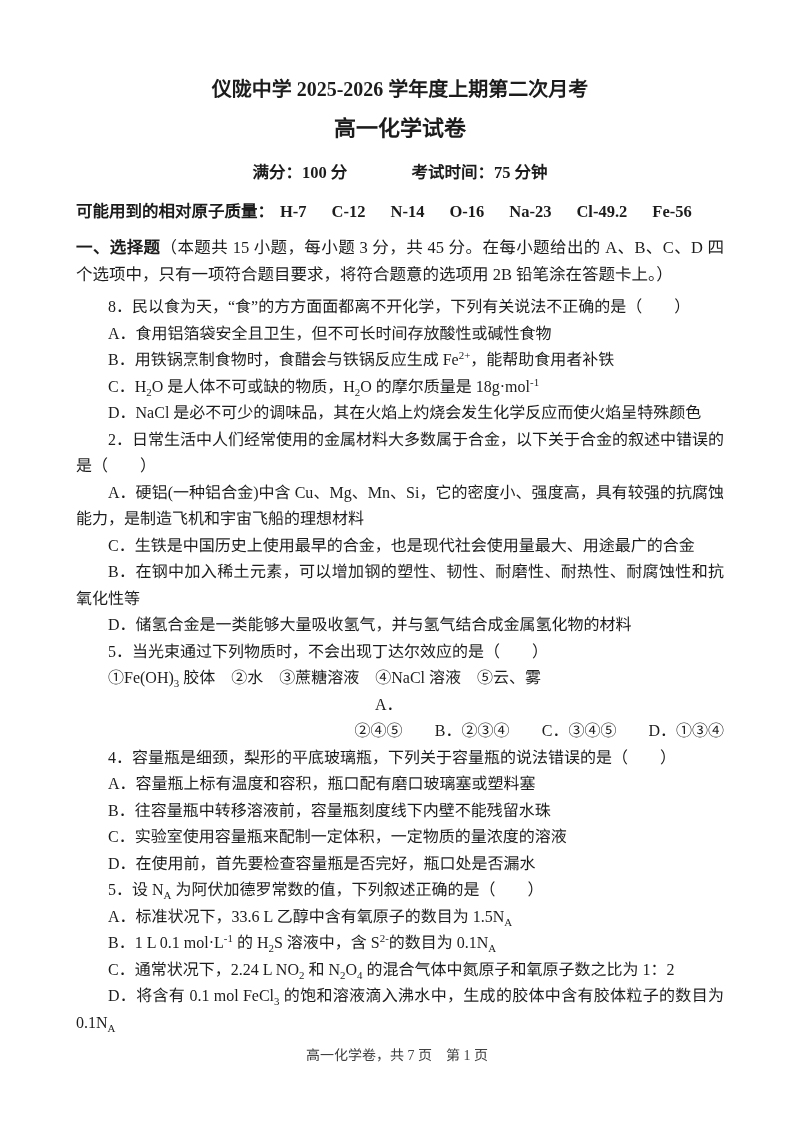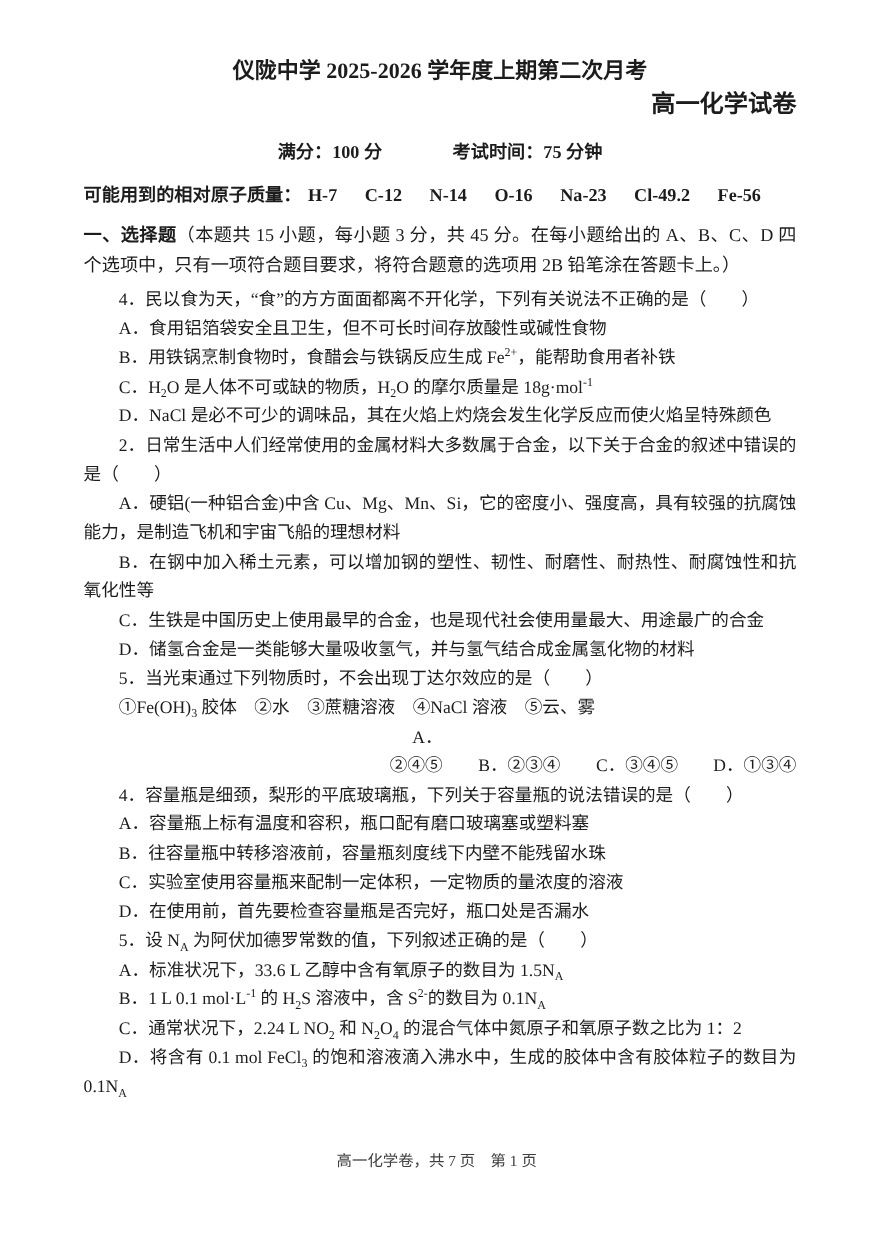--- a/index.html
+++ b/index.html
@@ -1,22 +1,22 @@
 <!DOCTYPE html>
 <html lang="zh-CN"><head>
 <meta charset="utf-8">
 <style>
   html,body{margin:0;padding:0;background:#ffffff;}
   .page{
     width:794px;height:1123px;position:relative;background:#ffffff;
-    color:#1c1c1c;box-sizing:border-box;padding:50px 70px 0 76px;
+    color:#1c1c1c;box-sizing:border-box;padding:74px 70px 0 76px;
     font-family:"Liberation Serif","DejaVu Serif",serif;overflow:hidden;
   }
   .title{font-size:20px;font-weight:700;text-align:center;line-height:30px;}
-  .subtitle{font-size:22px;font-weight:700;text-align:right;line-height:30px;}
+  .subtitle{font-size:22px;font-weight:700;text-align:center;line-height:30px;margin-top:10px;}
   .info-line{font-size:16.5px;font-weight:700;text-align:center;line-height:26px;margin-top:16px;}
   .info-line .time{margin-left:60px;}
   .atomic{font-size:16.5px;font-weight:700;line-height:26px;margin-top:13px;white-space:nowrap;}
   .atomic .am-item{margin-left:25px;}
   .atomic .am-item.first{margin-left:6px;}
   .section-intro{margin:9px 0 0 0;font-size:16.5px;line-height:27px;text-align:justify;}
   .section-intro .hd{font-weight:700;}
   .questions{margin-top:6px;}
   p.q{margin:0;font-size:16px;line-height:26.5px;text-align:justify;text-indent:2em;}
   p.q.row{text-align:right;}
@@ -42,30 +42,30 @@
   </div>
 
   <div class="atomic">
     <span>可能用到的相对原子质量：</span><span class="am-item first">H-7</span><span class="am-item">C-12</span><span class="am-item">N-14</span><span class="am-item">O-16</span><span class="am-item">Na-23</span><span class="am-item">Cl-49.2</span><span class="am-item">Fe-56</span>
   </div>
 
   <p class="section-intro"><span class="hd">一、选择题</span><span>（本题共 15 小题，每小题 3 分，共 45 分。在每小题给出的 A、B、C、D 四个选项中，只有一项符合题目要求，将符合题意的选项用 2B 铅笔涂在答题卡上。）</span></p>
 
   <div class="questions">
 
-    <p class="q">4．民以食为天，“食”的方方面面都离不开化学，下列有关说法不正确的是（　　）</p>
+    <p class="q">8．民以食为天，“食”的方方面面都离不开化学，下列有关说法不正确的是（　　）</p>
     <p class="q">A．食用铝箔袋安全且卫生，但不可长时间存放酸性或碱性食物</p>
     <p class="q">B．用铁锅烹制食物时，食醋会与铁锅反应生成 Fe<sup>2+</sup>，能帮助食用者补铁</p>
     <p class="q">C．H<sub>2</sub>O 是人体不可或缺的物质，H<sub>2</sub>O 的摩尔质量是 18g·mol<sup>-1</sup></p>
     <p class="q">D．NaCl 是必不可少的调味品，其在火焰上灼烧会发生化学反应而使火焰呈特殊颜色</p>
 
     <p class="q">2．日常生活中人们经常使用的金属材料大多数属于合金，以下关于合金的叙述中错误的是（　　）</p>
     <p class="q">A．硬铝(一种铝合金)中含 Cu、Mg、Mn、Si，它的密度小、强度高，具有较强的抗腐蚀能力，是制造飞机和宇宙飞船的理想材料</p>
+    <p class="q">C．生铁是中国历史上使用最早的合金，也是现代社会使用量最大、用途最广的合金</p>
     <p class="q">B．在钢中加入稀土元素，可以增加钢的塑性、韧性、耐磨性、耐热性、耐腐蚀性和抗氧化性等</p>
-    <p class="q">C．生铁是中国历史上使用最早的合金，也是现代社会使用量最大、用途最广的合金</p>
     <p class="q">D．储氢合金是一类能够大量吸收氢气，并与氢气结合成金属氢化物的材料</p>
 
     <p class="q">5．当光束通过下列物质时，不会出现丁达尔效应的是（　　）</p>
     <p class="q">①Fe(OH)<sub>3</sub> 胶体　②水　③蔗糖溶液　④NaCl 溶液　⑤云、雾</p>
     <p class="q row"><span class="ans">A．②④⑤</span><span class="ans">B．②③④</span><span class="ans">C．③④⑤</span><span class="ans last">D．①③④</span></p>
 
     <p class="q">4．容量瓶是细颈，梨形的平底玻璃瓶，下列关于容量瓶的说法错误的是（　　）</p>
     <p class="q">A．容量瓶上标有温度和容积，瓶口配有磨口玻璃塞或塑料塞</p>
     <p class="q">B．往容量瓶中转移溶液前，容量瓶刻度线下内壁不能残留水珠</p>
     <p class="q">C．实验室使用容量瓶来配制一定体积，一定物质的量浓度的溶液</p>

